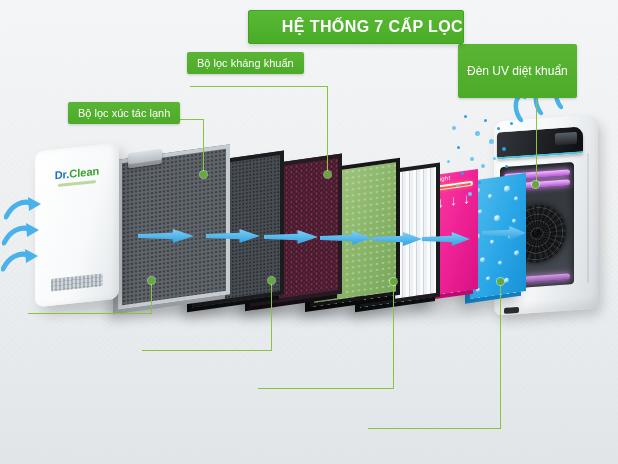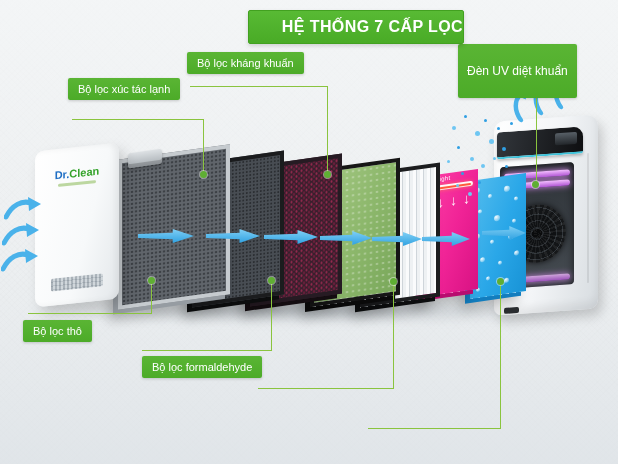--- a/index.html
+++ b/index.html
@@ -214,40 +214,38 @@
       <path d="M24 1 L37 8 L25 15 Z" fill="#4ab2ea"></path>
     </svg>
   <svg class="curve" style="left:544px;top:79px;transform:rotate(-62deg)" width="34" height="22" viewBox="0 0 38 24">
       <path d="M2 21 C8 9 18 4 27 7" fill="none" stroke="#4ab2ea" stroke-width="5" stroke-linecap="round"></path>
       <path d="M24 1 L37 8 L25 15 Z" fill="#4ab2ea"></path>
     </svg>
 
   <div class="dot" style="left:148px;top:277px"></div>
   <div class="cl v" style="left:151px;top:281px;height:32px"></div>
   <div class="cl h" style="left:28px;top:313px;width:124px"></div>
-  <div class="callout" style="left:23px;top:320px">Bộ lọc thô</div>
-
-  <div class="callout" style="left:68px;top:78px">Bộ lọc xúc tác lạnh</div>
+
+  <div class="callout" style="left:68px;top:102px">Bộ lọc xúc tác lạnh</div>
   <div class="cl h" style="left:72px;top:119px;width:132px"></div>
   <div class="cl v" style="left:203px;top:119px;height:55px"></div>
   <div class="dot" style="left:200px;top:171px"></div>
 
   <div class="callout" style="left:187px;top:52px">Bộ lọc kháng khuẩn</div>
   <div class="cl h" style="left:190px;top:86px;width:138px"></div>
   <div class="cl v" style="left:327px;top:86px;height:88px"></div>
   <div class="dot" style="left:324px;top:171px"></div>
 
   <div class="callout big" style="left:458px;top:44px">Đèn UV diệt khuẩn</div>
   <div class="cl v" style="left:536px;top:66px;height:118px"></div>
   <div class="dot" style="left:532px;top:181px"></div>
 
   <div class="dot" style="left:268px;top:277px"></div>
   <div class="cl v" style="left:271px;top:281px;height:69px"></div>
   <div class="cl h" style="left:142px;top:350px;width:130px"></div>
-  <div class="callout" style="left:142px;top:356px">Bộ lọc formaldehyde</div>
 
   <div class="dot" style="left:390px;top:278px"></div>
   <div class="cl v" style="left:393px;top:282px;height:106px"></div>
   <div class="cl h" style="left:258px;top:388px;width:136px"></div>
 
   <div class="dot" style="left:497px;top:278px"></div>
   <div class="cl v" style="left:500px;top:282px;height:146px"></div>
   <div class="cl h" style="left:368px;top:428px;width:133px"></div>
 
 <div class="drop" style="left: 452px; top: 126px; width: 4px; height: 4px; background: rgb(110, 198, 242);"></div>

